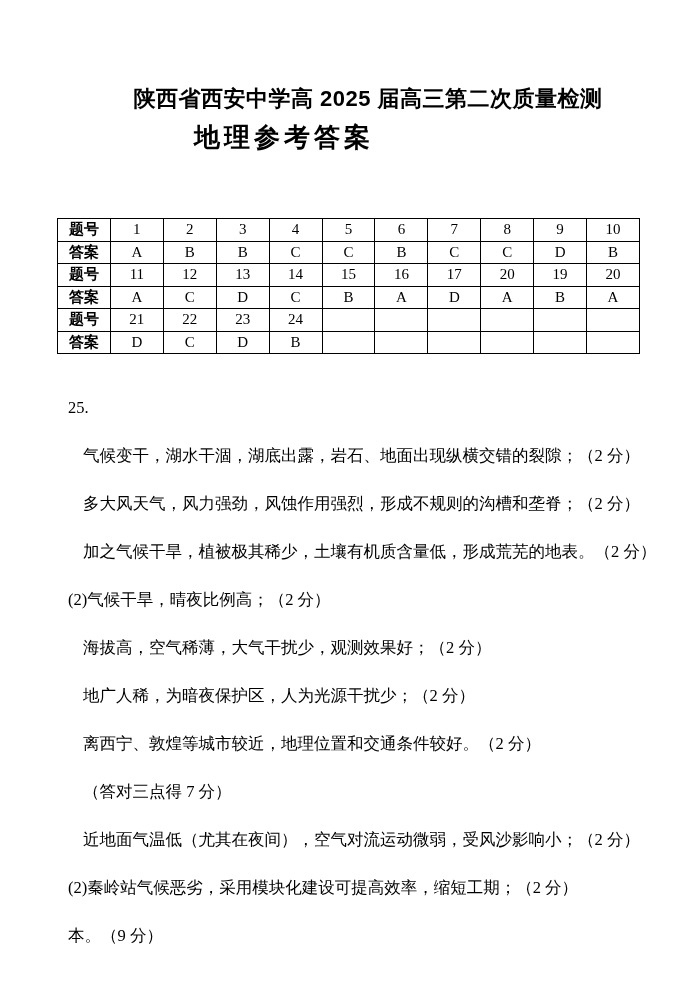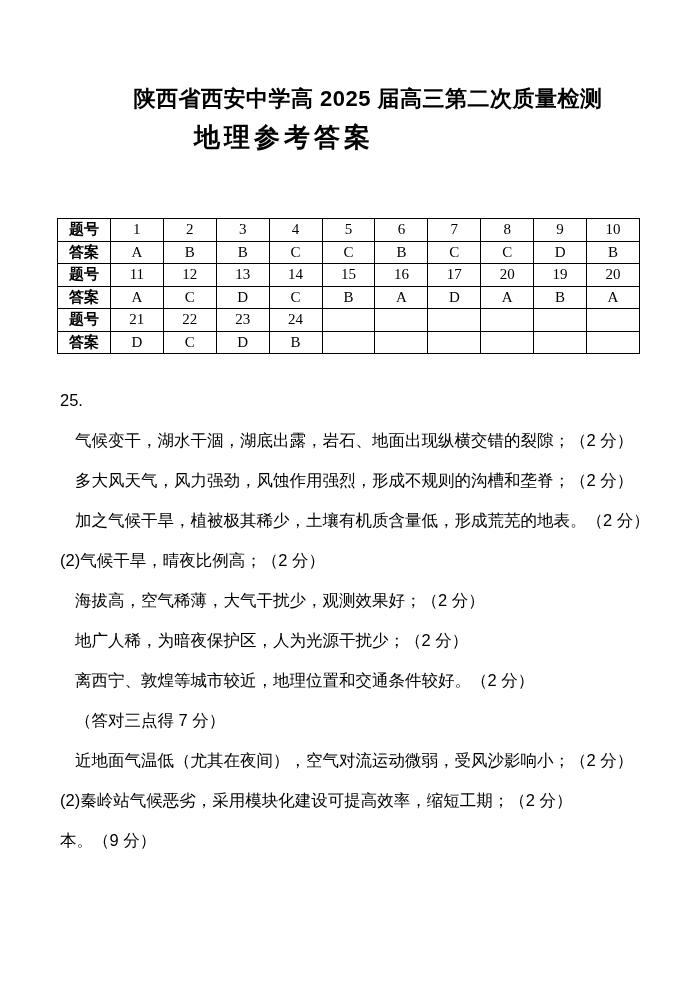--- a/index.html
+++ b/index.html
@@ -68,26 +68,26 @@
     font-weight: bold;
     font-size: 15px;
   }
   .answer-lines {
     position: absolute;
     left: 52px;
     top: 376px;
     width: 610px;
   }
   .answer-line {
-    margin: 8px;
+    margin: 16px;
     padding: 0;
     font-size: 16.5px;
     line-height: 32px;
     white-space: nowrap;
-    font-family: Liberation Sans, sans-serif;
+    font-family: Liberation Serif, serif;
   }
   .answer-line.indent-1 {
     padding-left: 15px;
   }
 </style>
 </head>
 <body>
 
 <div class="page">
 

